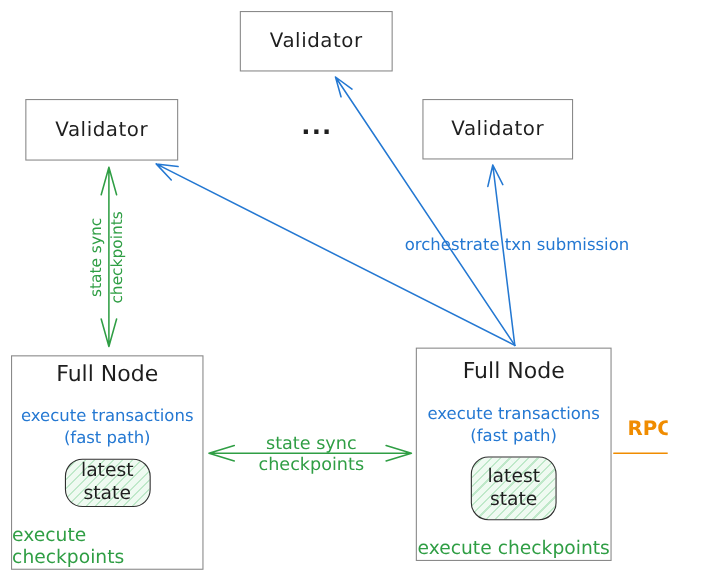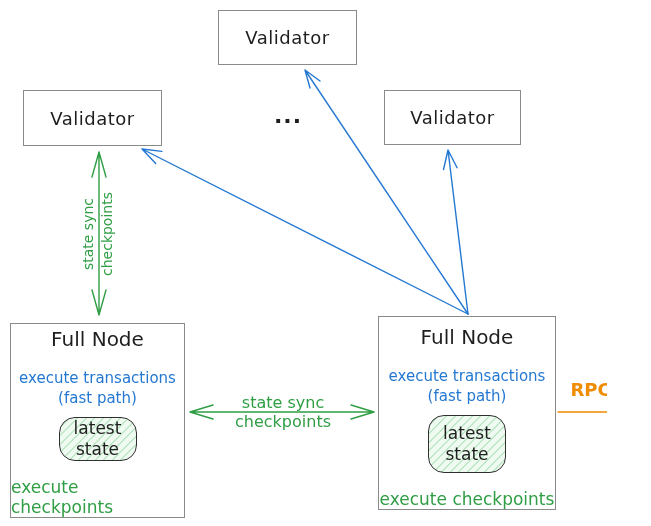--- a/index.html
+++ b/index.html
@@ -167,16 +167,17 @@
   <div class="lbl lbl-ss-vertical">
     <span>state sync</span>
     <span>checkpoints</span>
   </div>
 
   <div class="lbl lbl-ss-horizontal">
     <span>state sync</span>
     <span>checkpoints</span>
   </div>
 
+  <div class="lbl lbl-orchestrate">orchestrate txn submission</div>
 
   <div class="lbl lbl-rpcs">RPCs</div>
 
 </div>
 
 </body></html>

